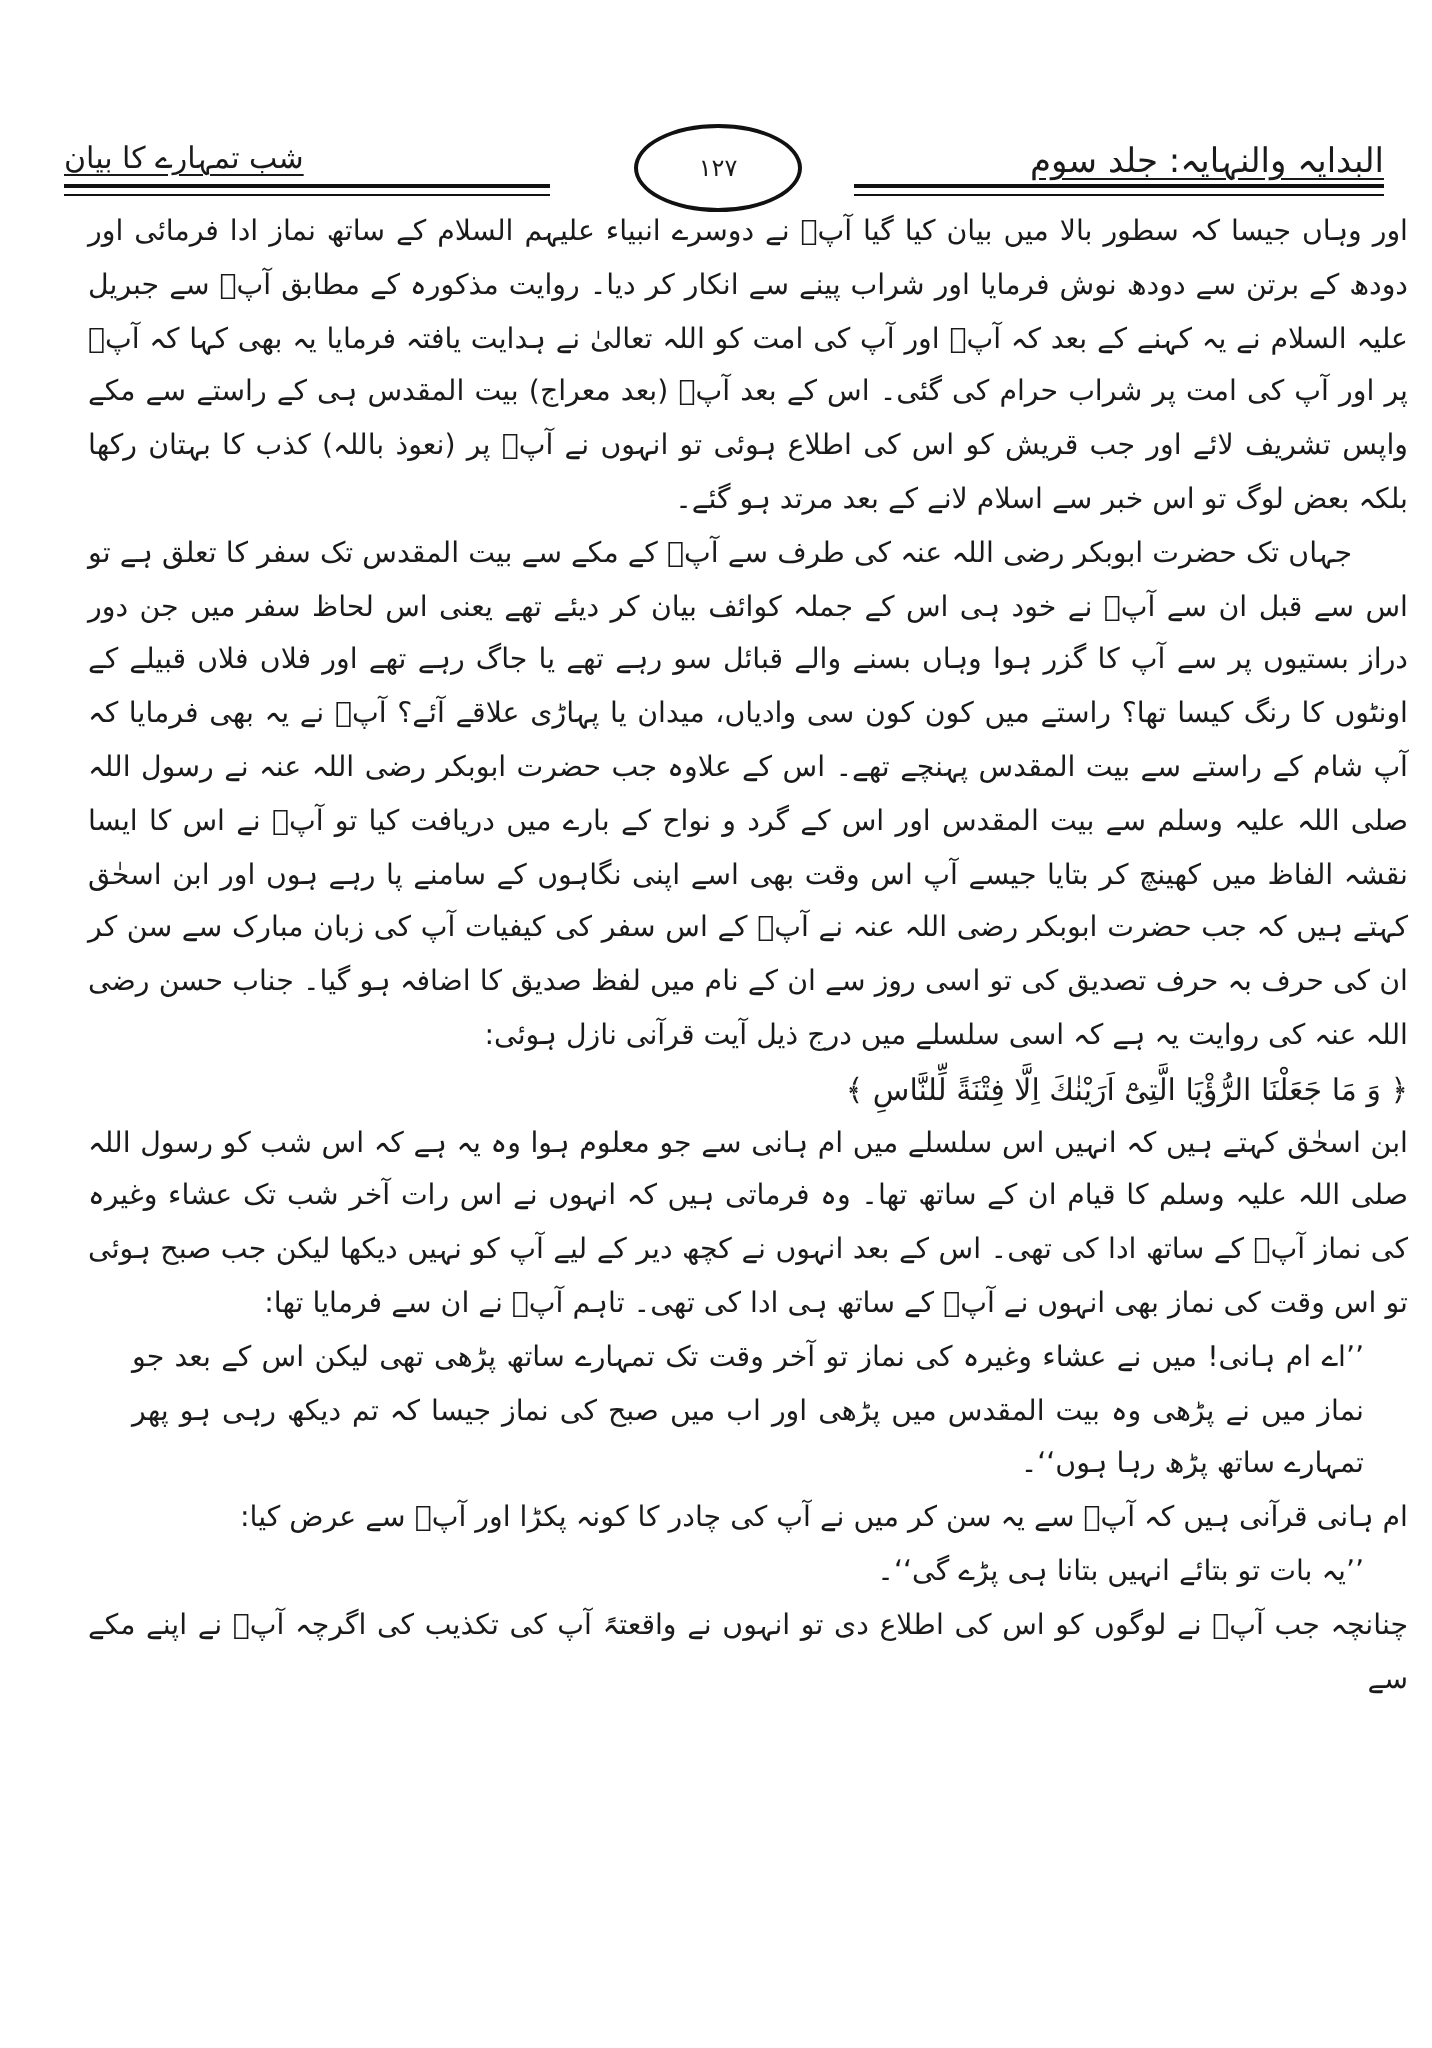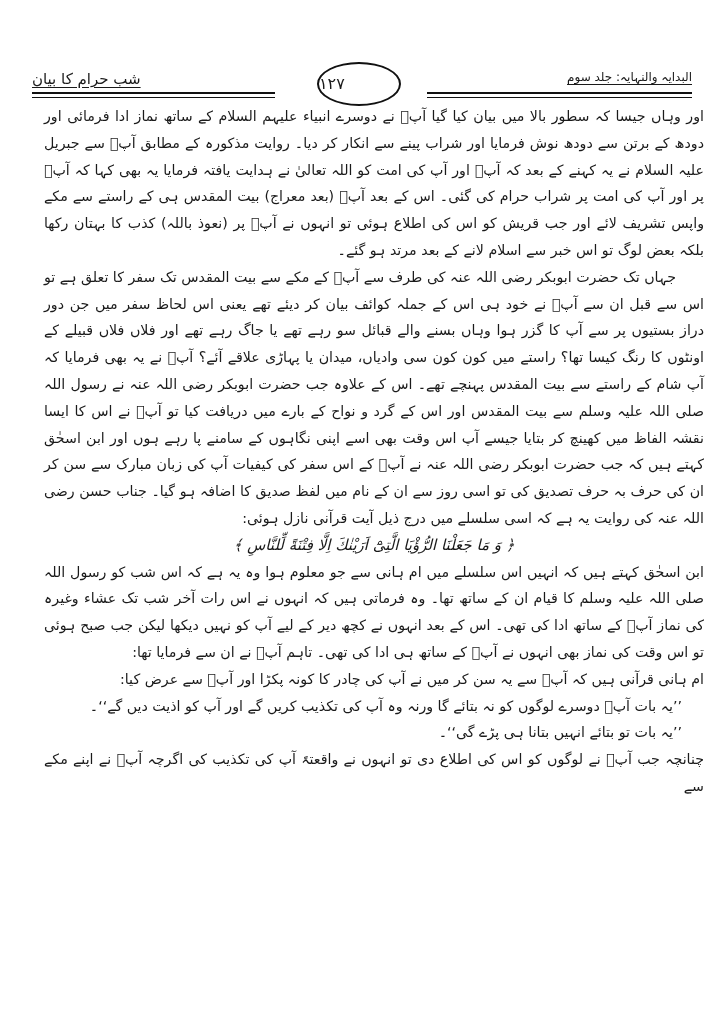--- a/index.html
+++ b/index.html
@@ -2,53 +2,53 @@
 <html><head>
 <meta charset="utf-8">
 <style>
   html, body { margin:0; padding:0; background:#ffffff; }
   body { width:716px; height:1024px; position:relative; overflow:hidden; color:#1a1a1a;
          font-family:"DejaVu Sans", sans-serif; }
   .page { position:absolute; left:0; top:0; width:716px; height:1024px; }
 
   
   .hdr { position:absolute; left:32px; top:62px; width:660px; height:40px; }
-  .hdr-title-right { position:absolute; right:0; top:8px; font-size:12px; direction:rtl; text-decoration:underline; text-underline-offset:3px; }
+  .hdr-title-right { position:absolute; right:0; top:8px; font-size:17px; direction:rtl; text-decoration:underline; text-underline-offset:3px; }
   .hdr-title-left  { position:absolute; left:0; top:8px; font-size:15px; direction:rtl; text-decoration:underline; text-underline-offset:3px; }
   .rule { position:absolute; top:30px; height:3px; border-top:2px solid #111; border-bottom:1px solid #111; }
   .rule.left  { left:0; width:243px; }
   .rule.right { right:0; width:265px; }
   .pgnum { position:absolute; left:285px; top:0px; width:80px; height:40px; border:2px solid #111; border-radius:50%;
-           line-height:40px; font-size:16px; background:#fff; }
+           text-align:center; line-height:40px; font-size:12px; background:#fff; }
 
   
   .body { position:absolute; left:44px; top:103px; width:660px; direction:rtl; text-align:justify;
           font-family:"DejaVu Sans", sans-serif; font-size:14.2px; line-height:26.8px; }
   .body p { margin:0; }
   .indent { text-indent:28px; }
-  .verse { text-align:center; font-family:"DejaVu Serif", serif; font-size:15px; margin:2px 0 0 0;font-style:italic; }
+  .verse { text-align:right; font-family:"DejaVu Serif", serif; font-size:15px; margin:2px 0 0 0; }
   .quote { padding-right:22px; padding-left:22px; }
 </style>
 </head>
 <body>
 
 <div class="page">
 
   <div class="hdr">
     <span class="hdr-title-right">البدایہ والنہایہ: جلد سوم</span>
     <div class="rule right"></div>
     <div class="pgnum">۱۲۷</div>
     <div class="rule left"></div>
-    <span class="hdr-title-left">شب حرام کا بیان</span>
+    <span class="hdr-title-left">شب تمہارے کا بیان</span>
   </div>
 
   <div class="body">
     <p>اور وہاں جیسا کہ سطور بالا میں بیان کیا گیا آپؐ نے دوسرے انبیاء علیہم السلام کے ساتھ نماز ادا فرمائی اور دودھ کے برتن سے دودھ نوش فرمایا اور شراب پینے سے انکار کر دیا۔ روایت مذکورہ کے مطابق آپؐ سے جبریل علیہ السلام نے یہ کہنے کے بعد کہ آپؐ اور آپ کی امت کو اللہ تعالیٰ نے ہدایت یافتہ فرمایا یہ بھی کہا کہ آپؐ پر اور آپ کی امت پر شراب حرام کی گئی۔ اس کے بعد آپؐ (بعد معراج) بیت المقدس ہی کے راستے سے مکے واپس تشریف لائے اور جب قریش کو اس کی اطلاع ہوئی تو انہوں نے آپؐ پر (نعوذ باللہ) کذب کا بہتان رکھا بلکہ بعض لوگ تو اس خبر سے اسلام لانے کے بعد مرتد ہو گئے۔</p>
     <p class="indent">جہاں تک حضرت ابوبکر رضی اللہ عنہ کی طرف سے آپؐ کے مکے سے بیت المقدس تک سفر کا تعلق ہے تو اس سے قبل ان سے آپؐ نے خود ہی اس کے جملہ کوائف بیان کر دیئے تھے یعنی اس لحاظ سفر میں جن دور دراز بستیوں پر سے آپ کا گزر ہوا وہاں بسنے والے قبائل سو رہے تھے یا جاگ رہے تھے اور فلاں فلاں قبیلے کے اونٹوں کا رنگ کیسا تھا؟ راستے میں کون کون سی وادیاں، میدان یا پہاڑی علاقے آئے؟ آپؐ نے یہ بھی فرمایا کہ آپ شام کے راستے سے بیت المقدس پہنچے تھے۔ اس کے علاوہ جب حضرت ابوبکر رضی اللہ عنہ نے رسول اللہ صلی اللہ علیہ وسلم سے بیت المقدس اور اس کے گرد و نواح کے بارے میں دریافت کیا تو آپؐ نے اس کا ایسا نقشہ الفاظ میں کھینچ کر بتایا جیسے آپ اس وقت بھی اسے اپنی نگاہوں کے سامنے پا رہے ہوں اور ابن اسحٰق کہتے ہیں کہ جب حضرت ابوبکر رضی اللہ عنہ نے آپؐ کے اس سفر کی کیفیات آپ کی زبان مبارک سے سن کر ان کی حرف بہ حرف تصدیق کی تو اسی روز سے ان کے نام میں لفظ صدیق کا اضافہ ہو گیا۔ جناب حسن رضی اللہ عنہ کی روایت یہ ہے کہ اسی سلسلے میں درج ذیل آیت قرآنی نازل ہوئی:</p>
     <p class="verse">﴿ وَ مَا جَعَلْنَا الرُّؤْيَا الَّتِىْٓ اَرَيْنٰكَ اِلَّا فِتْنَةً لِّلنَّاسِ ﴾</p>
     <p>ابن اسحٰق کہتے ہیں کہ انہیں اس سلسلے میں ام ہانی سے جو معلوم ہوا وہ یہ ہے کہ اس شب کو رسول اللہ صلی اللہ علیہ وسلم کا قیام ان کے ساتھ تھا۔ وہ فرماتی ہیں کہ انہوں نے اس رات آخر شب تک عشاء وغیرہ کی نماز آپؐ کے ساتھ ادا کی تھی۔ اس کے بعد انہوں نے کچھ دیر کے لیے آپ کو نہیں دیکھا لیکن جب صبح ہوئی تو اس وقت کی نماز بھی انہوں نے آپؐ کے ساتھ ہی ادا کی تھی۔ تاہم آپؐ نے ان سے فرمایا تھا:</p>
+    <p class="quote">’’اے ام ہانی! میں نے عشاء وغیرہ کی نماز تو آخر وقت تک تمہارے ساتھ پڑھی تھی لیکن اس کے بعد جو نماز میں نے پڑھی وہ بیت المقدس میں پڑھی اور اب میں صبح کی نماز جیسا کہ تم دیکھ رہی ہو پھر تمہارے ساتھ پڑھ رہا ہوں‘‘۔</p>
     <p>ام ہانی قرآنی ہیں کہ آپؐ سے یہ سن کر میں نے آپ کی چادر کا کونہ پکڑا اور آپؐ سے عرض کیا:</p>
-    <p class="quote">’’یہ بات آپؐ دوسرے لوگوں کو نہ بتائے گا ورنہ وہ آپ کی تکذیب کریں گے اور آپ کو اذیت دیں گے‘‘۔</p>
     <p class="quote">’’یہ بات تو بتائے انہیں بتانا ہی پڑے گی‘‘۔</p>
     <p>چنانچہ جب آپؐ نے لوگوں کو اس کی اطلاع دی تو انہوں نے واقعتہً آپ کی تکذیب کی اگرچہ آپؐ نے اپنے مکے سے</p>
   </div>
 
 </div>
 
 </body></html>

